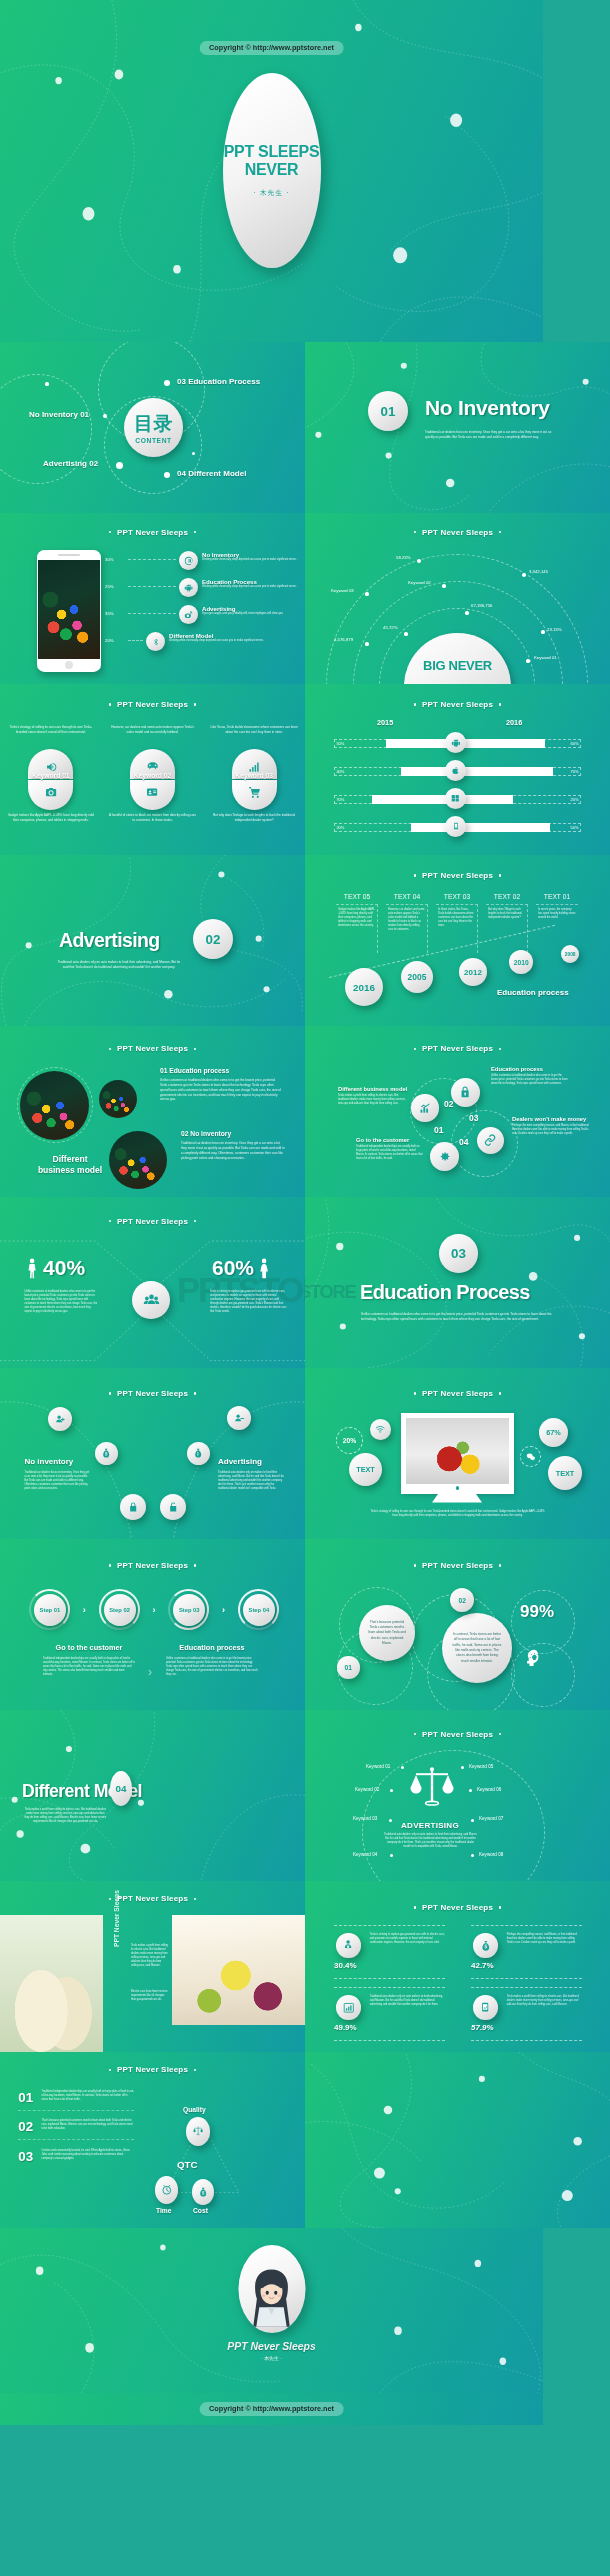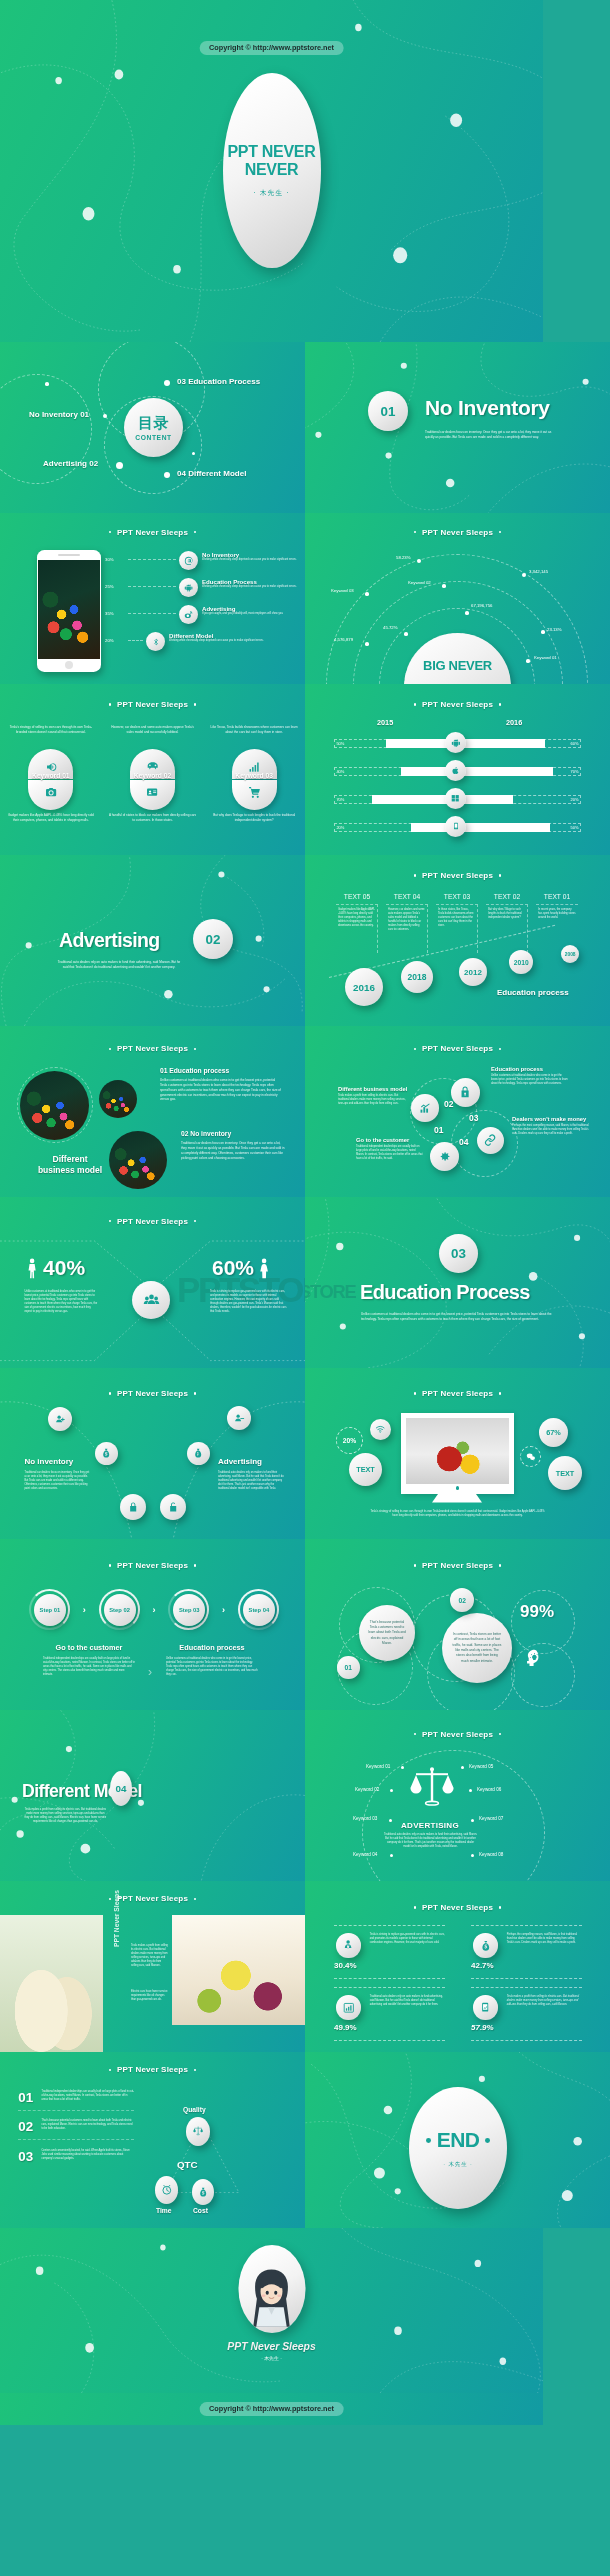--- a/index.html
+++ b/index.html
@@ -154,41 +154,41 @@
           <circle cx="660" cy="45" r="6"></circle>
             <circle cx="840" cy="197" r="11"></circle>
           <circle cx="163" cy="350" r="11"></circle>
             <circle cx="326" cy="441" r="7"></circle>
           <circle cx="737" cy="418" r="13"></circle>
         </g>
       </svg>
     </div>
     <div class="copyright">Copyright © http://www.pptstore.net</div>
     <div class="cover-ell">
-      <div class="cover-title">PPT NEVER</div>
+      <div class="cover-title">PPT SLEEPS</div>
       <div class="cover-title">NEVER</div>
       <div class="cover-sub">· 木先生 ·</div>
     </div>
   </div>
 
   <div class="row">
 
     <div class="slide half" style="height:171px">
       <div class="dashed-circle" style="left:-18.3px;top:32px;width:110px;height:110px;"></div>
       <div class="dashed-circle" style="left:104px;top:54px;width:98px;height:98px;"></div>
       <div class="dashed-circle" style="left:98px;top:-6.1px;width:107px;height:107px;"></div>
       <div class="wdot" style="left:45px;top:40px;width:3.7px;height:3.7px;"></div>
       <div class="wdot" style="left:103px;top:72px;width:4.3px;height:4.3px;"></div>
       <div class="wdot" style="left:116px;top:120px;width:7.3px;height:7.3px;"></div>
       <div class="wdot" style="left:164px;top:38px;width:6.1px;height:6.1px;"></div>
       <div class="wdot" style="left:164px;top:130px;width:6.1px;height:6.1px;"></div>
       <div class="wdot" style="left:192px;top:110px;width:3.1px;height:3.1px;"></div>
 
       <div class="gcircle" style="position:absolute;left:124px;top:56px;width:59px;height:59px;">
-        <div style="font-size:15px;letter-spacing:0.6px;">目录</div>
+        <div style="font-size:19px;letter-spacing:0.6px;">目录</div>
         <div style="font-size:6.7px;letter-spacing:0.6px;margin-top:0.6px;">CONTENT</div>
       </div>
 
       <div style="position:absolute;left:29px;top:68px;font-size:8px;font-weight:bold;text-shadow:0 0.6px 1.2px rgba(0,0,0,.3);">
         <span>No Inventory</span>
         <span>01</span>
       </div>
       <div style="position:absolute;left:43px;top:117px;font-size:8px;font-weight:bold;text-shadow:0 0.6px 1.2px rgba(0,0,0,.3);">
         <span>Advertising</span>
         <span>02</span>
@@ -540,21 +540,21 @@
           <div style="font-size:6.7px;color:rgba(255,255,255,.95);margin-bottom:3.7px;">TEXT 01</div>
           <div style="border-top:0.6px dashed rgba(255,255,255,.45);min-height:49px;padding:3.7px 2.4px 0;text-align:left;" class="tiny">In recent years, the company has spent heavily building stores around the world.</div>
         </div>
       </div>
 
       <div class="dashed-line" style="left:24.4px;top:122px;width:232px;transform:rotate(-13deg);transform-origin:left center;"></div>
       <div class="gcircle" style="position:absolute;left:40px;top:113px;width:38px;height:38px;font-size:9.8px;">
           <span>2016</span>
         </div>
       <div class="gcircle" style="position:absolute;left:96px;top:106px;width:32px;height:32px;font-size:8.5px;">
-          <span>2018</span>
+          <span>2005</span>
         </div>
       <div class="gcircle" style="position:absolute;left:154px;top:103px;width:28px;height:28px;font-size:8px;">
           <span>2012</span>
         </div>
       <div class="gcircle" style="position:absolute;left:204px;top:95px;width:24.4px;height:24.4px;font-size:6.7px;">
           <span>2010</span>
         </div>
       <div class="gcircle" style="position:absolute;left:256px;top:90px;width:18.3px;height:18.3px;font-size:4.9px;">
           <span>2008</span>
         </div>
@@ -1128,28 +1128,20 @@
           <g fill="#fff">
             <circle cx="290" cy="44" r="5"></circle>
               <circle cx="136" cy="95" r="7"></circle>
             <circle cx="447" cy="146" r="7"></circle>
               <circle cx="122" cy="198" r="9"></circle>
             <circle cx="152" cy="228" r="5"></circle>
               <circle cx="430" cy="235" r="9"></circle>
           </g>
         </svg>
       </div>
-      <div style="position:absolute;left:104px;top:35px;width:98px;height:122px;border-radius:50%;background:linear-gradient(150deg,#ffffff 10%,#f4f4f4 45%,#cfcfcf 100%);box-shadow:3.7px 6.1px 12.2px rgba(0,0,0,.25);display:flex;flex-direction:column;align-items:center;justify-content:center;">
-        <div style="display:flex;align-items:center;gap:6.1px;">
-          <span style="width:4.9px;height:4.9px;border-radius:50%;background:#17a397;display:inline-block;"></span>
-          <span style="font-size:21px;font-weight:bold;color:#17a397;letter-spacing:-0.6px;">END</span>
-          <span style="width:4.9px;height:4.9px;border-radius:50%;background:#17a397;display:inline-block;"></span>
-        </div>
-        <div style="margin-top:8.5px;font-size:5.5px;color:#17a397;letter-spacing:0.9px;">· 木先生 ·</div>
-      </div>
     </div>
   </div>
 
   <div class="slide wide" id="avatar-slide">
     <div class="net">
       <svg viewBox="0 0 1000 270" preserveAspectRatio="none">
         <g fill="none" stroke="rgba(255,255,255,.4)" stroke-width="1" stroke-dasharray="3 4">
           <path d="M0 60 C120 10 240 90 300 170 C340 225 420 260 520 250"></path>
           <path d="M620 -10 C680 60 800 50 900 110 C970 152 1010 220 990 270"></path>
           <path d="M150 270 C200 200 160 120 100 90"></path>

